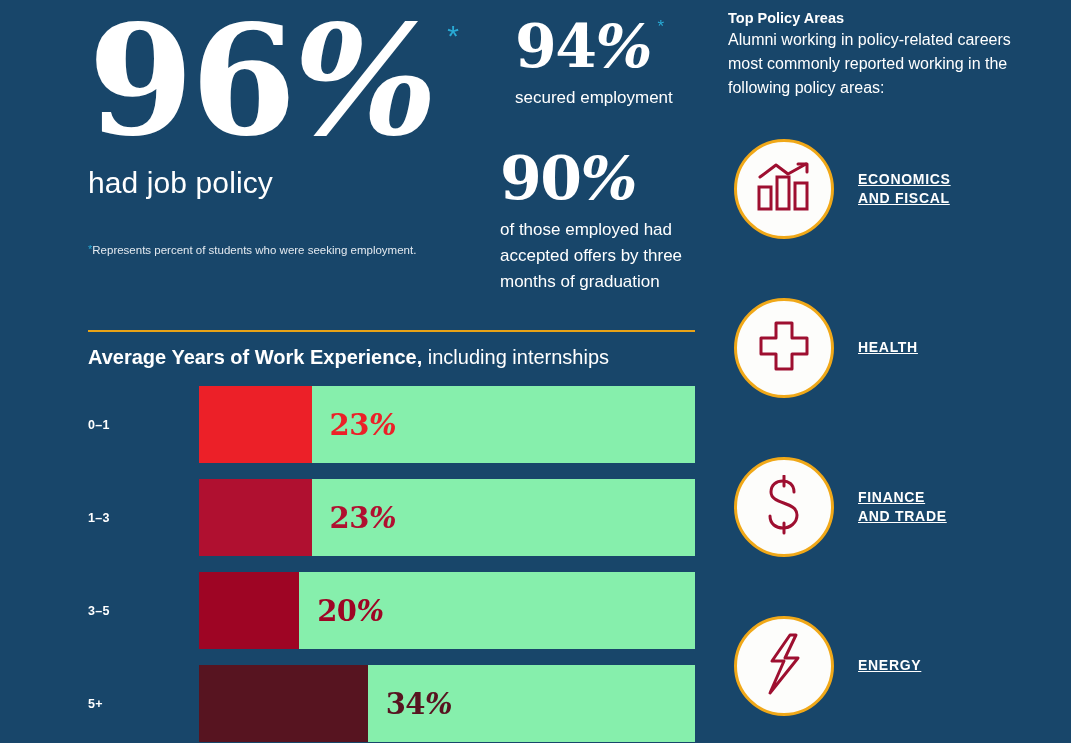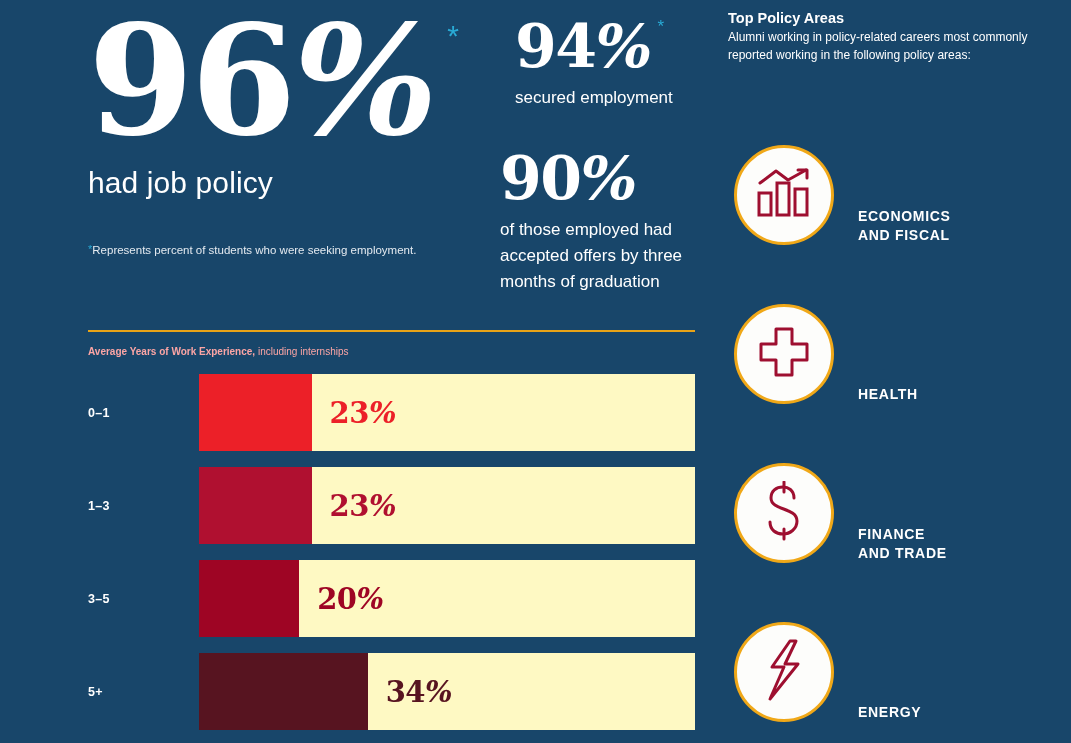--- a/index.html
+++ b/index.html
@@ -70,62 +70,62 @@
     line-height:1.52;
     color:#FFFFFF;
     margin-top:9px;
   }
 
   
   .chart { position:absolute; left:88px; top:330px; width:607px; }
   .rule { height:2px; background:#E8A317; width:607px; }
   .chart-title {
     margin-top:14px;
-    font-size:10px;
-    color:#fca5a5;
+    font-size:20px;
+    color:#ffffff;
   }
   .chart-title b { font-weight:700; }
   .chart-title span { font-weight:400; }
 
   .rows { margin-top:17px; }
   .row { display:flex; align-items:center; height:77px; margin-bottom:16px;gap:36px; }
   .row:last-child { margin-bottom:0; }
   .row-label {
     width:75px;
     font-size:12.5px;
     font-weight:700;
     color:#FFFFFF;
     letter-spacing:0.3px;
     flex:0 0 75px;
   }
   .track {
     position:relative;
     height:77px;
     flex:1 1 auto;
-    background:#fef9c3;
+    background:#86efac;
     display:flex;
     align-items:center;
   }
   .fill { height:100%; flex:0 0 auto; }
   .val {
     font-family:"DejaVu Serif", serif;
     font-weight:700;
     font-size:29px;
     letter-spacing:-0.5px;
     padding-left:18px;
   }
   .val .pc { font-style:italic; letter-spacing:-1.5px; }
 
   
   .side { position:absolute; left:728px; top:10px; width:320px; }
   .side-title { font-size:14.5px; font-weight:700; color:#FFFFFF; }
-  .side-desc { font-size:12px; line-height:1.5; color:#FFFFFF; margin-top:2px; }
+  .side-desc { font-size:16px; line-height:1.5; color:#FFFFFF; margin-top:2px; }
 
   .policies { position:absolute; left:728px; top:132px; width:330px; }
-  .policy { display:flex; align-items:flex-end; height:113px; margin-bottom:46px; }
+  .policy { display:flex; align-items:center; height:113px; margin-bottom:46px;text-decoration:underline; }
   .policy:last-child { margin-bottom:0; }
   .circle {
     width:100px; height:100px;
     border-radius:50%;
     background:#FDFDFB;
     border:3px solid #F0A818;
     flex:0 0 100px;
     display:flex; align-items:center; justify-content:center;
     margin-left:6px;
   }

